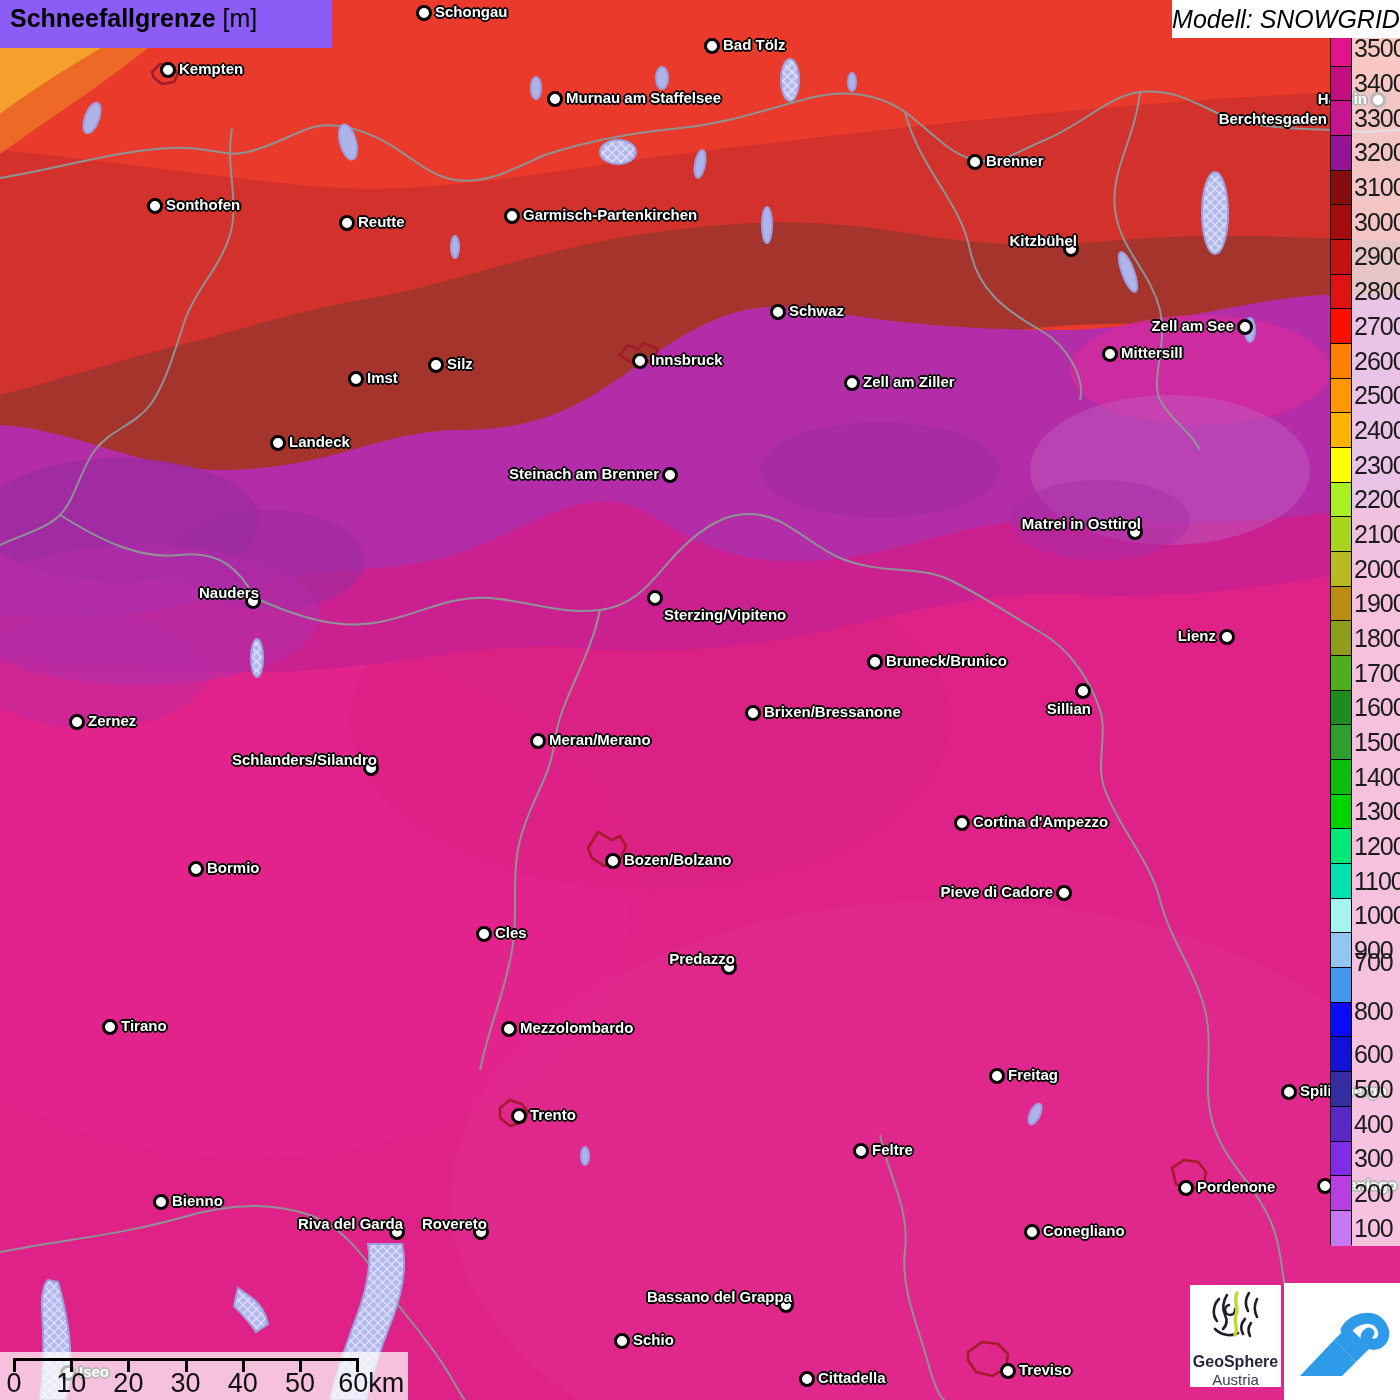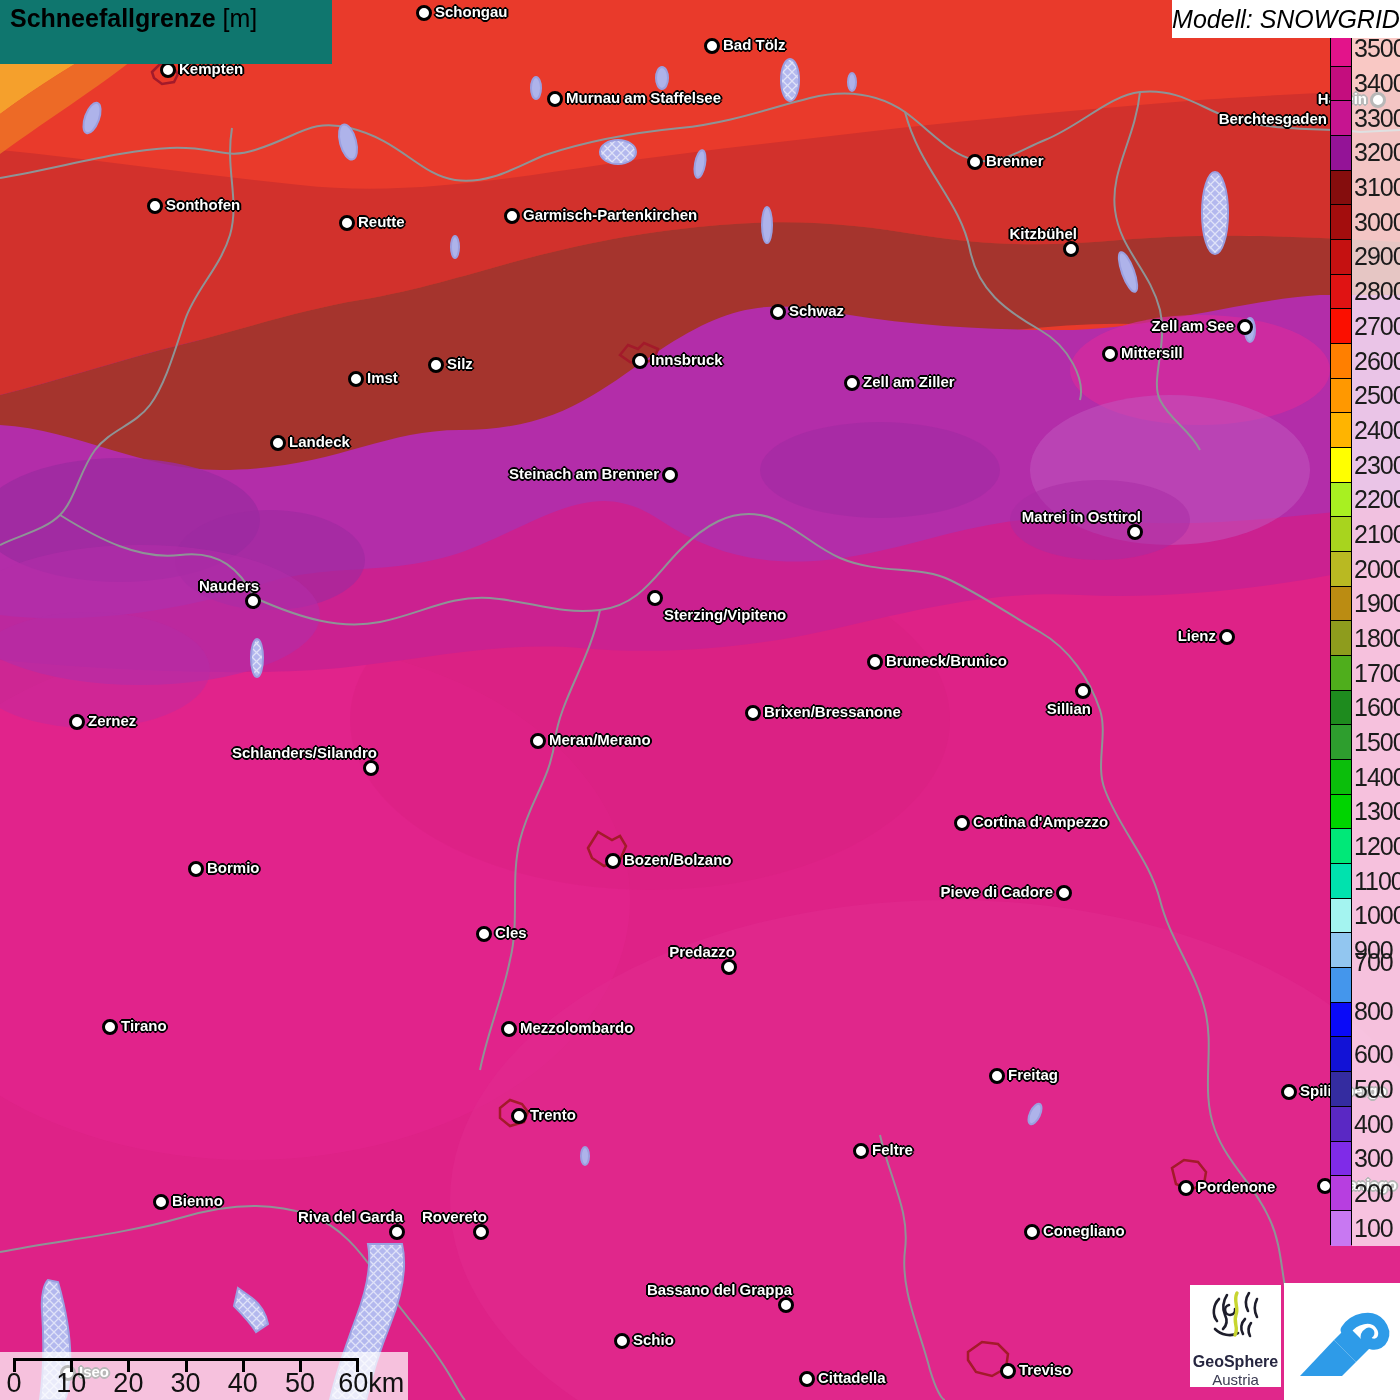--- a/index.html
+++ b/index.html
@@ -9,26 +9,26 @@
 
   
   .city{position:absolute;width:0;height:0;z-index:20;}
   .dot{position:absolute;left:-8px;top:-8px;width:10px;height:10px;border-radius:50%;
        background:#fff;border:3px solid #000;}
   .lbl{position:absolute;white-space:nowrap;font-weight:bold;font-size:15px;color:#fff;
        text-shadow:-2px 0 0 #000,2px 0 0 #000,0 -2px 0 #000,0 2px 0 #000,
                    -1px -1px 0 #000,1px -1px 0 #000,-1px 1px 0 #000,1px 1px 0 #000;}
   .side-right .lbl{left:11px;top:-10px;}
   .side-left .lbl{right:11px;top:-10px;}
-  .side-above-left .lbl{right:-6px;bottom:7px;padding-left:28px;}
+  .side-above-left .lbl{right:-6px;bottom:0;padding-left:28px;}
   .side-below-right .lbl{left:9px;top:8px;}
   .side-below-left .lbl{right:-8px;top:9px;}
 
   
-  #title-box{position:absolute;left:0;top:0;width:332px;height:64px;background:#0f766e;
+  #title-box{position:absolute;left:0;top:0;width:332px;height:48px;background:#8b5cf6;
              z-index:40;padding:4px 0 0 10px;box-sizing:border-box;color:#000;}
   #title-line1{font-size:25px;font-weight:bold;}
   #title-line1 .unit{font-weight:normal;}
   #title-line2{font-size:23px;font-style:italic;margin-top:1px;}
   #model-box{position:absolute;right:0;top:0;width:228px;height:38px;background:#fff;
              z-index:40;display:flex;align-items:center;justify-content:center;
              font-size:25px;font-style:italic;color:#000;}
 
   
   #cbar-label-bg{position:absolute;left:1352px;top:30px;width:48px;height:1216px;

